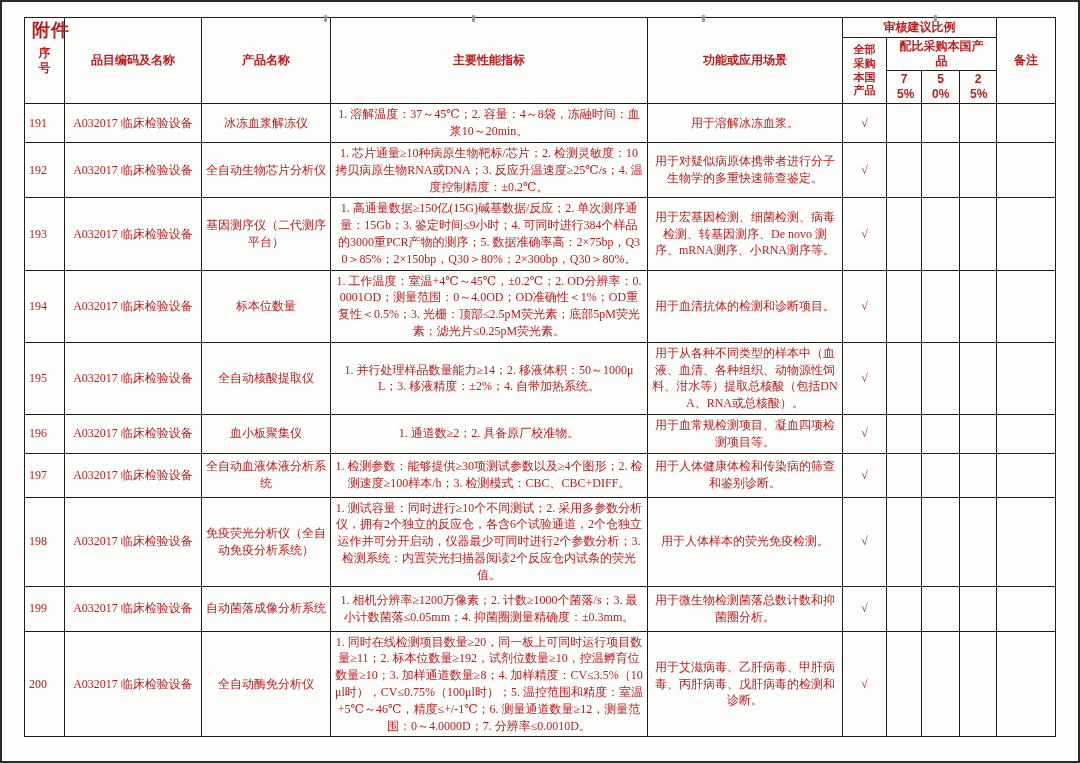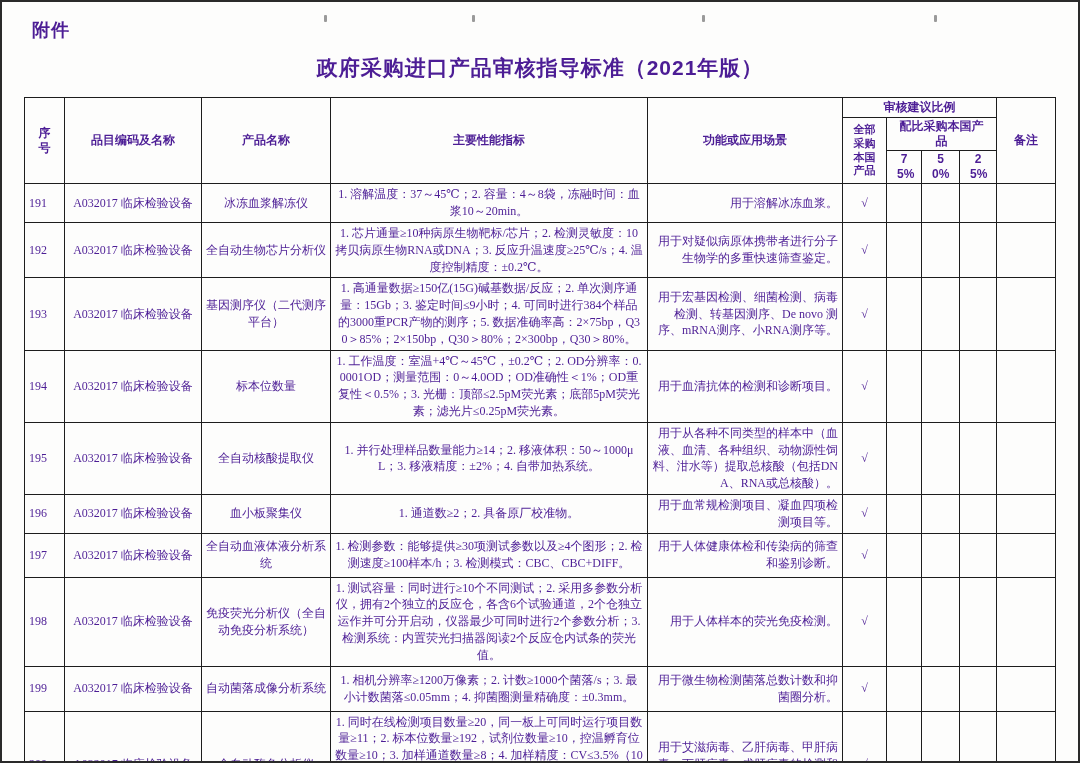--- a/index.html
+++ b/index.html
@@ -5,21 +5,21 @@
   * { box-sizing: border-box; }
   html,body { margin:0; padding:0; background:#e8e8e8; }
   .page {
     position: relative;
     width: 1080px;
     height: 763px;
     margin: 0 auto;
     background: #fdfdfc;
     border: 2px solid #2a2a2a;
     font-family: "Liberation Serif", "DejaVu Serif", serif;
-    color: #4c1d95;
+    color: #b91c1c;
     overflow: hidden;
   }
   .attachment {
     position: absolute;
     top: 16px;
     left: 30px;
     font-family: "Liberation Sans", sans-serif;
     font-weight: bold;
     font-size: 18px;
     letter-spacing: 1px;
@@ -51,21 +51,21 @@
     font-weight: bold;
     text-align: center;
     padding: 1px 10px;
     font-size: 12px;
     line-height: 1.25;
   }
   td.c-serial { font-size: 12px; }
   td.c-code { text-align: center; font-size: 12px; padding-left: 5px; margin-left: 23px; }
   td.c-product { text-align: center; font-size: 12px; padding-left: 5px; }
   td.c-specs { text-align: center; font-size: 11.5px; line-height: 1.35; padding-left: 5px; }
-  td.c-func { text-align: right; font-size: 11.5px; line-height: 1.35; padding-left: 5px; }
+  td.c-func { text-align: center; font-size: 11.5px; line-height: 1.35; padding-left: 5px; }
   td.c-check { text-align: center; font-size: 12px; }
   td.c-remarks { text-align: center; }
   .footer {
     position: absolute;
     bottom: 14px;
     left: 0;
     width: 100%;
     text-align: center;
     font-size: 13px;
     letter-spacing: 2px;
@@ -82,21 +82,20 @@
 </head>
 <body>
 
 <div class="page">
   <div class="scan-mark" style="left:322px;"></div>
   <div class="scan-mark" style="left:470px;"></div>
   <div class="scan-mark" style="left:700px;"></div>
   <div class="scan-mark" style="left:932px;"></div>
 
   <div class="attachment">附件</div>
-  <div class="title">政府采购进口产品审核指导标准（2021年版）</div>
 
   <table class="main">
     <colgroup>
       <col style="width:40px">
         <col style="width:137px">
         <col style="width:129px">
       <col style="width:317px">
         <col style="width:195px">
         <col style="width:44px">
       <col style="width:35px">

